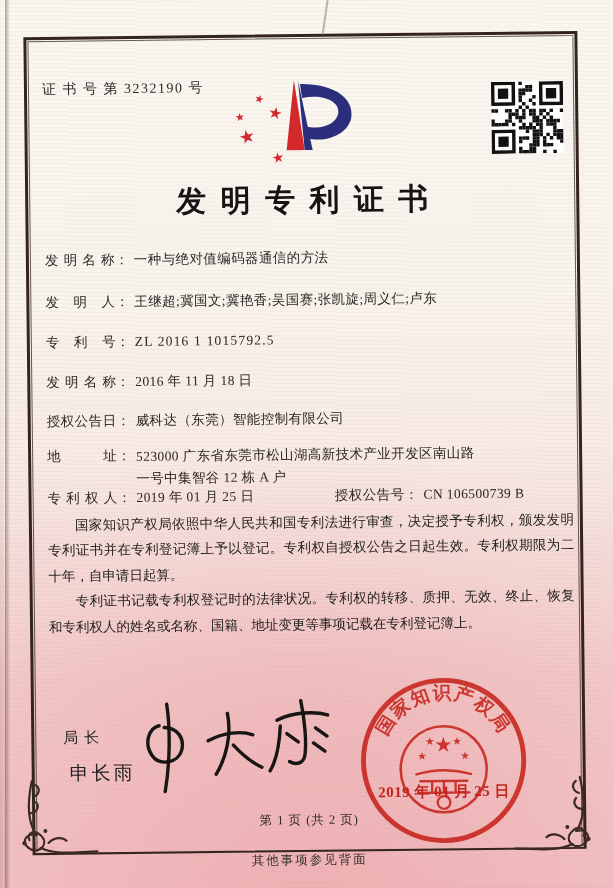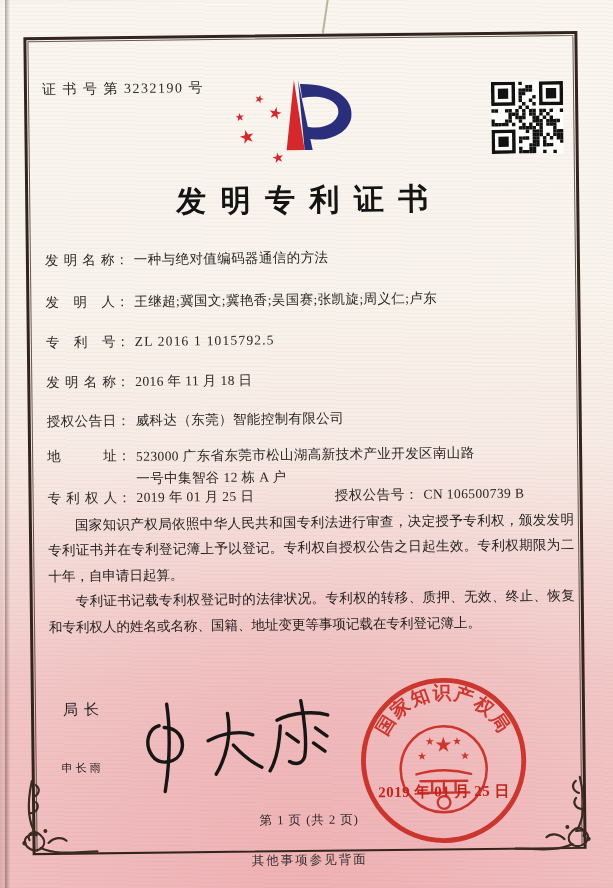--- a/index.html
+++ b/index.html
@@ -32,22 +32,22 @@
   .row{position:absolute;left:55px;right:44px;display:flex;align-items:flex-start;
         font-size:13.5px;color:#2b2724;letter-spacing:.4px;line-height:1.55;}
   .lbl{display:inline-block;width:70px;flex:0 0 70px;text-align:justify;text-align-last:justify;font-family:Liberation Serif, serif;}
   .colon{flex:0 0 auto;margin-right:5px;}
   .val{flex:1;}
   .val2{line-height:1.62;}
   .grant-right{position:absolute;left:287px;top:0;display:flex;}
   .paras{position:absolute;left:55px;right:48px;top:518px;font-size:13.5px;line-height:1.88;
         color:#242220;text-align:justify;}
   .paras p{margin:0;text-indent:2em;}
-  .director-title{position:absolute;left:68px;top:706px;font-size:15px;letter-spacing:6px;color:#222;}
-  .director-name{position:absolute;left:66px;top:766px;font-size:11px;letter-spacing:3px;color:#222;}
+  .director-title{position:absolute;left:68px;top:734px;font-size:15px;letter-spacing:6px;color:#222;}
+  .director-name{position:absolute;left:74px;top:766px;font-size:19px;letter-spacing:3px;color:#222;}
   .signature{position:absolute;left:136px;top:702px;width:212px;height:100px;transform:rotate(-3deg);z-index:4;}
   .seal{position:absolute;left:362px;top:684px;width:172px;height:172px;opacity:.92;
         mix-blend-mode:multiply;z-index:3;}
   .seal-date{position:absolute;left:372px;top:792px;width:152px;text-align:center;font-size:15px;
         font-weight:bold;color:#c2241b;letter-spacing:.5px;z-index:5;}
   .page-info{position:absolute;left:36px;right:39px;top:820px;text-align:center;font-size:12.5px;
         color:#2d2a27;letter-spacing:1px;}
   .back-note{position:absolute;left:36px;right:39px;top:860px;text-align:center;font-size:12.5px;
         color:#332f2b;letter-spacing:2px;z-index:4;}
 </style>

